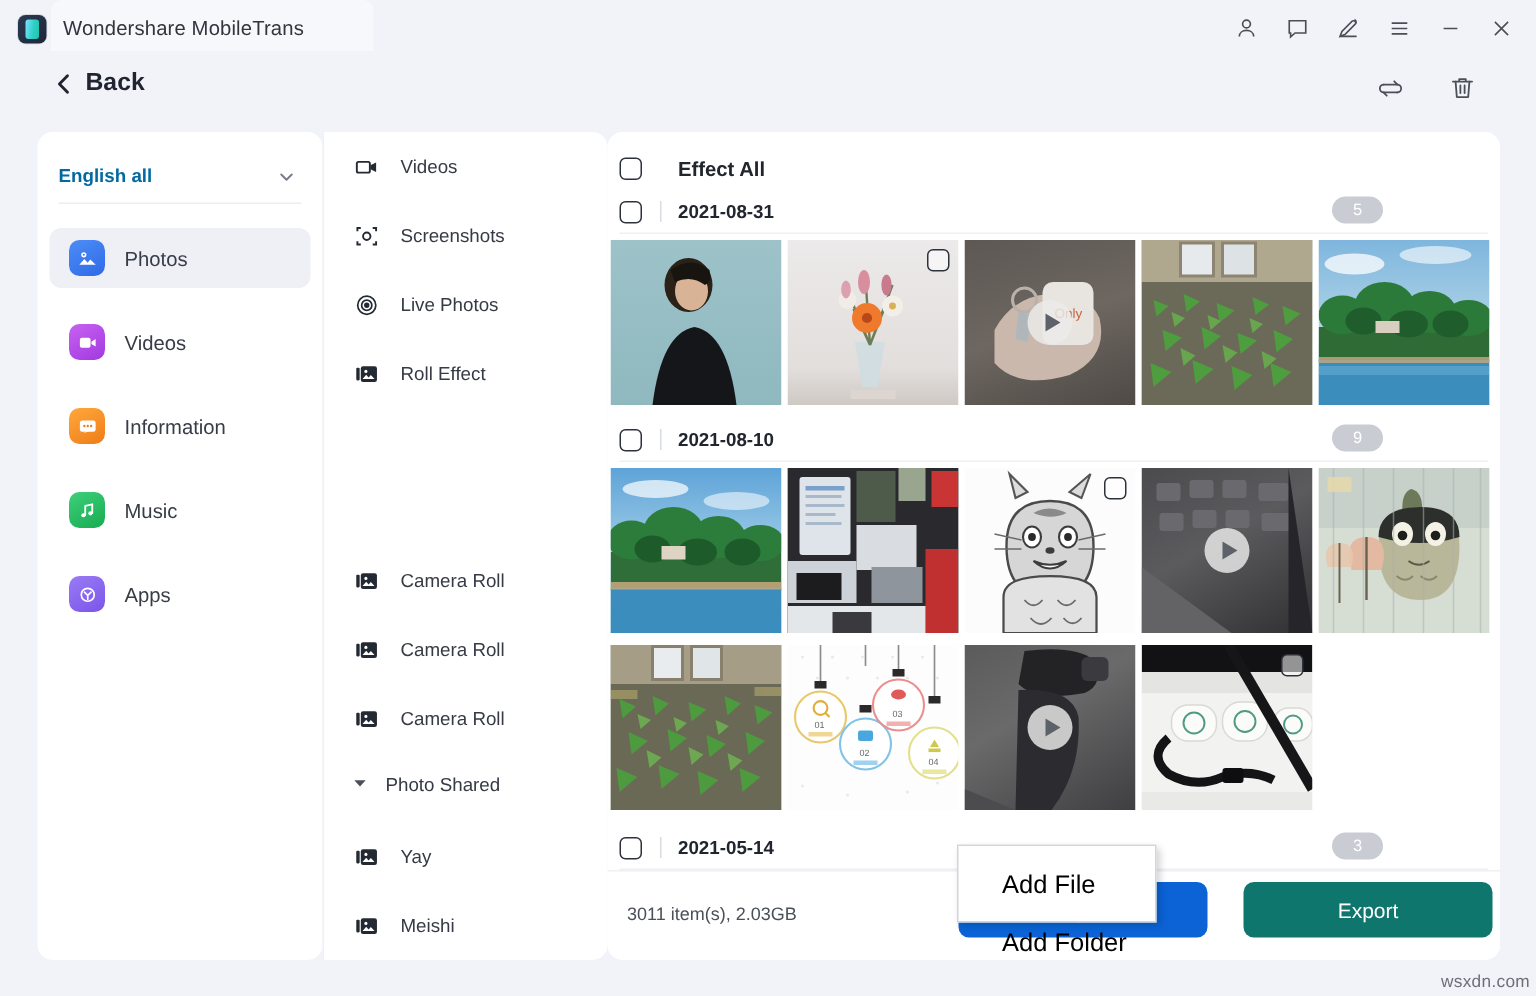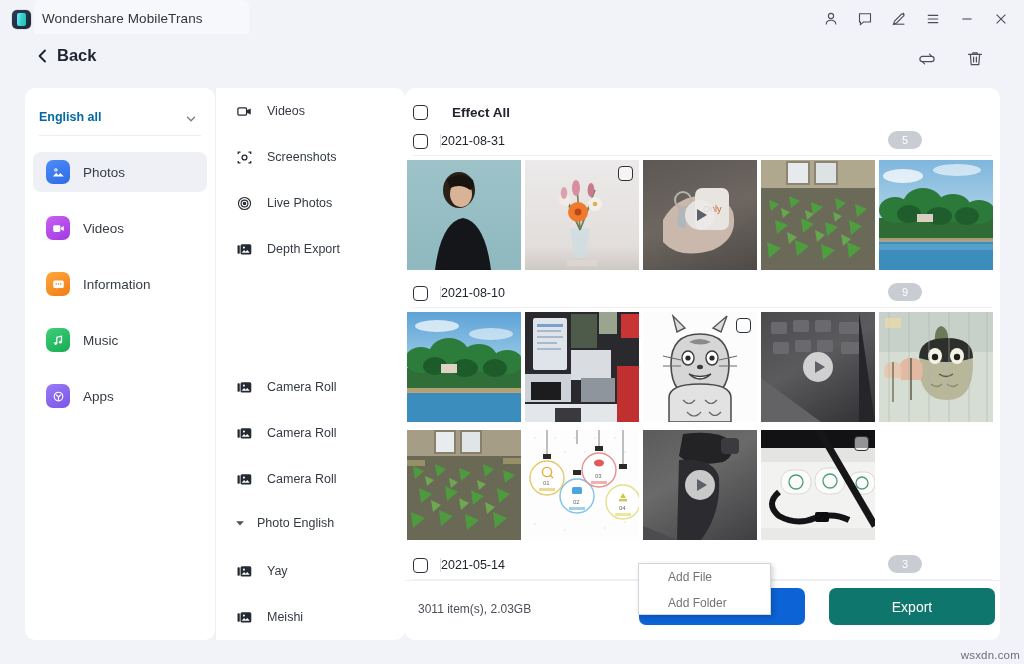--- a/index.html
+++ b/index.html
@@ -111,21 +111,21 @@
     display: flex; align-items: center;
   }
   .select-all-row .cb { margin-left: 8px; }
   .select-all-label { margin-left: 24px; font-size: 13.5px; font-weight: bold; color: #20252e; }
 
   .group-row {
     position: absolute; left: 0; width: 595px; height: 30px; display: flex; align-items: center;
   }
   .group-row .cb { margin-left: 8px; }
   .group-sep { width: 1px; height: 14px; background: #d8dce3; margin-left: 12px; }
-  .group-date { font-size: 12.5px; font-weight: normal; color: #20252e; }
+  .group-date { margin-left: 11px; font-size: 12.5px; font-weight: bold; color: #20252e; }
   .group-badge {
     position: absolute; right: 78px; top: 5px;
     min-width: 34px; height: 18px; border-radius: 9px; background: #c9ccd2;
     color: #fff; font-size: 11px; display: flex; align-items: center; justify-content: center;
   }
   .group-underline { position: absolute; left: 8px; right: 8px; bottom: 0; height: 1px; background: #eef0f4; }
 
   
   .thumb { position: absolute; overflow: hidden; }
   .thumb-inner { position: absolute; inset: 0; }
@@ -157,21 +157,21 @@
   .btn-export { left: 424px; width: 166px; background: #0f766e; }
 
   
   .ctx-menu {
     position: absolute; left: 638px; top: 563px; width: 133px; height: 52px;
     background: #fff; border: 1px solid #d2d5da; box-shadow: 2px 2px 5px rgba(0,0,0,0.18);
     z-index: 40;
   }
   .ctx-item {
     height: 26px; display: flex; align-items: center; padding-left: 29px;
-    font-size: 12px; color: #737373; cursor: default;
+    font-size: 17px; color: #000000; cursor: default; margin-top: 13px;
   }
 
   
   .watermark {
     position: absolute; right: 4px; bottom: 3px;
     font-size: 11.5px; color: #6b7079; letter-spacing: .2px;
   }
 </style>
 </head>
 <body>
@@ -345,21 +345,21 @@
 
     <div class="sub-item" style="top:138px">
       <span class="sub-ico">
         <svg width="17" height="17" viewBox="0 0 18 18" fill="none">
           <rect x="1.6" y="4.4" width="2.4" height="9" rx=".8" fill="currentColor"></rect>
           <rect x="4.8" y="3.4" width="11.4" height="11" rx="1.6" fill="currentColor"></rect>
           <circle cx="8.4" cy="7" r="1.1" fill="#fff"></circle>
           <path d="M6 12.4l2.6-3 1.7 1.9 1.6-1.7 2.6 2.8z" fill="#fff"></path>
         </svg>
       </span>
-      <span class="sub-label">Depth Export</span>
+      <span class="sub-label">Roll Effect</span>
     </div>
 
 
 
     <div class="sub-item" style="top:276px">
       <span class="sub-ico">
         <svg width="17" height="17" viewBox="0 0 18 18" fill="none">
           <rect x="1.6" y="4.4" width="2.4" height="9" rx=".8" fill="currentColor"></rect>
           <rect x="4.8" y="3.4" width="11.4" height="11" rx="1.6" fill="currentColor"></rect>
           <circle cx="8.4" cy="7" r="1.1" fill="#fff"></circle>
@@ -392,21 +392,21 @@
       </span>
       <span class="sub-label">Camera Roll</span>
     </div>
 
     <div class="sub-group" style="top:415px">
       <span class="sub-group-caret">
         <svg width="10" height="10" viewBox="0 0 10 10">
             <path d="M1.2 3.2h7.6L5 7.4z" fill="currentColor"></path>
           </svg>
       </span>
-      <span class="sub-group-label">Photo English</span>
+      <span class="sub-group-label">Photo Shared</span>
     </div>
 
     <div class="sub-item" style="top:506px">
       <span class="sub-ico">
         <svg width="17" height="17" viewBox="0 0 18 18" fill="none">
           <rect x="1.6" y="4.4" width="2.4" height="9" rx=".8" fill="currentColor"></rect>
           <rect x="4.8" y="3.4" width="11.4" height="11" rx="1.6" fill="currentColor"></rect>
           <circle cx="8.4" cy="7" r="1.1" fill="#fff"></circle>
           <path d="M6 12.4l2.6-3 1.7 1.9 1.6-1.7 2.6 2.8z" fill="#fff"></path>
         </svg>

